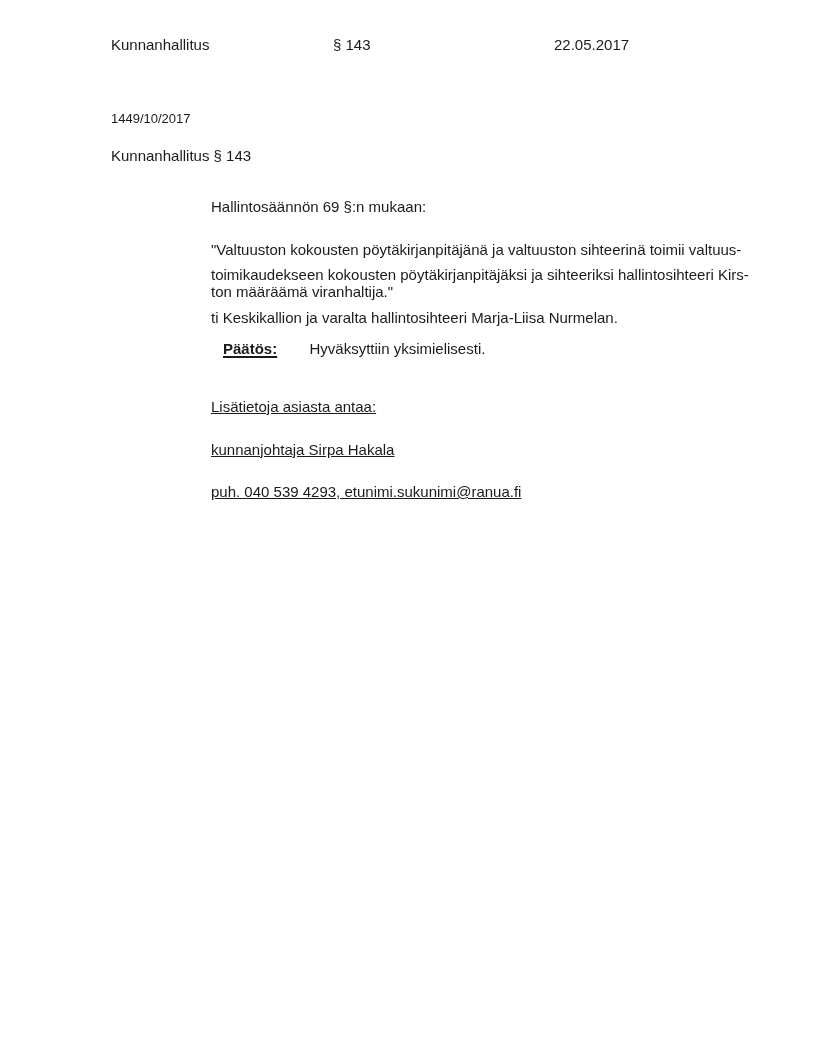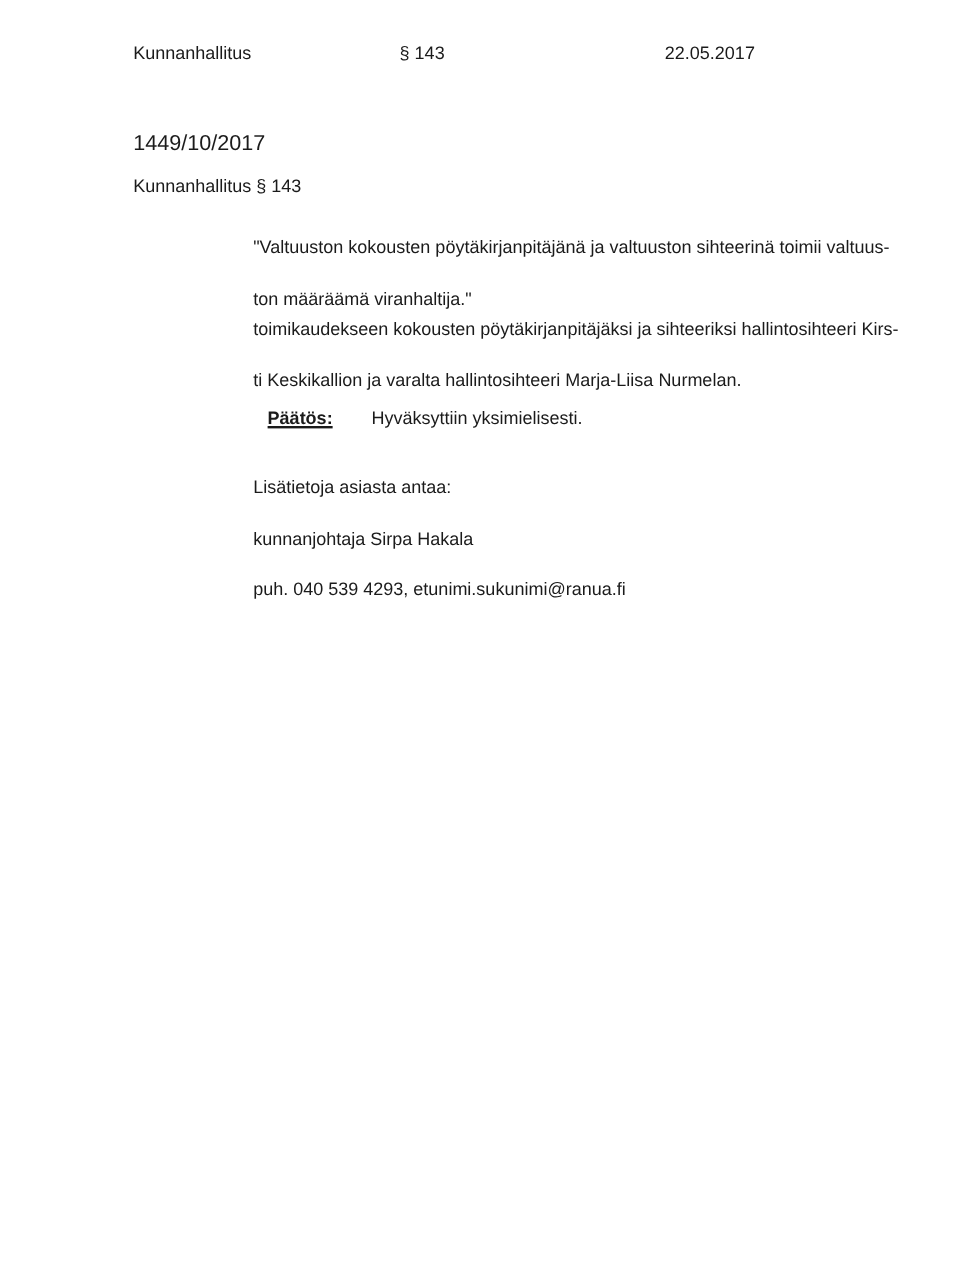--- a/index.html
+++ b/index.html
@@ -33,21 +33,21 @@
     top: 31px;
     font-size: 17px;
     font-weight: bold;
     line-height: 21px;
     white-space: pre;
   }
   .case-number {
     position: absolute;
     left: 75px;
     top: 74px;
-    font-size: 18px;
+    font-size: 13px;
     line-height: 18px;
     white-space: pre;
   }
   .section-ref {
     position: absolute;
     left: 75px;
     top: 111px;
     font-size: 15px;
     line-height: 18px;
     white-space: pre;
@@ -55,21 +55,21 @@
   .para {
     position: absolute;
     left: 163px;
     font-size: 15px;
     line-height: 18.5px;
   }
   .para .line { white-space: pre; }
   .para-regulation { top: 150px; }
   .para-proposal   { top: 218px; }
   .para-decision   { top: 292px; }
-  .para-contact    { top: 350px; }
+  .para-contact    { top: 350px; text-decoration: underline; }
   .label {
     font-weight: bold;
     text-decoration: underline;
     text-decoration-thickness: 1.5px;
     text-underline-offset: 2px;
   }
 </style>
 </head>
 <body>
 
@@ -78,20 +78,21 @@
   <span class="hdr hdr-committee">Kunnanhallitus</span>
   <span class="hdr hdr-section">§ 143</span>
   <span class="hdr hdr-date">22.05.2017</span>
 
 
   <div class="case-number">1449/10/2017</div>
 
   <div class="section-ref">Kunnanhallitus § 143</div>
 
   <div class="para para-regulation">
+    <div class="line">Hallintosäännön 69 §:n mukaan:</div>
     <div class="line">"Valtuuston kokousten pöytäkirjanpitäjänä ja valtuuston sihteerinä toimii valtuus-</div>
     <div class="line">ton määräämä viranhaltija."</div>
   </div>
 
   <div class="para para-proposal">
     <div class="line">toimikaudekseen kokousten pöytäkirjanpitäjäksi ja sihteeriksi hallintosihteeri Kirs-</div>
     <div class="line">ti Keskikallion ja varalta hallintosihteeri Marja-Liisa Nurmelan.</div>
   </div>
 
   <div class="para para-decision">

